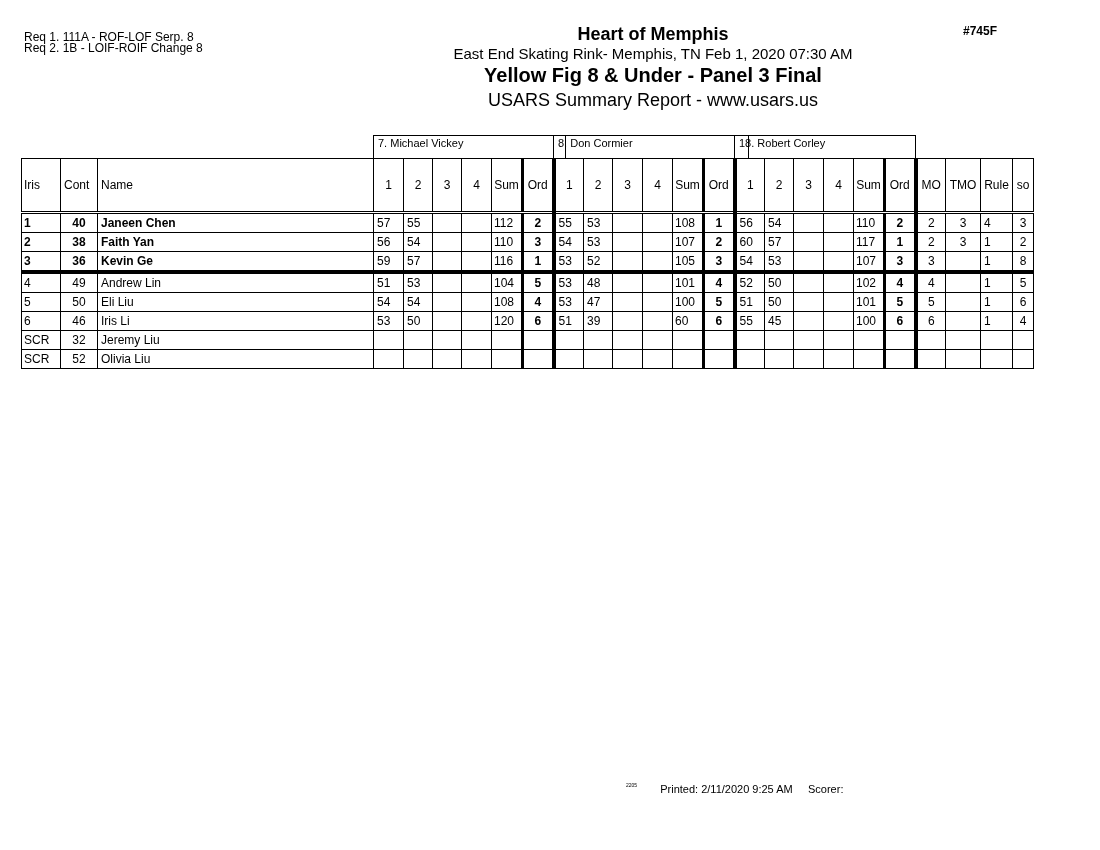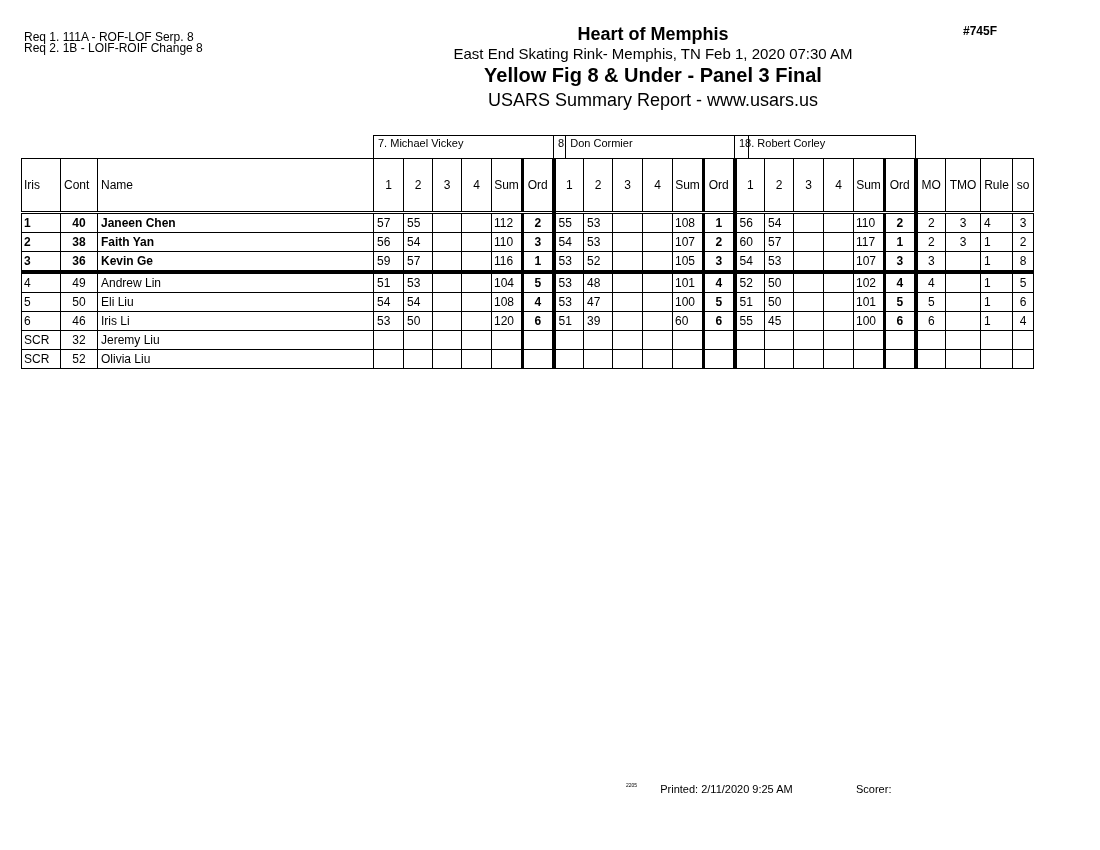--- a/index.html
+++ b/index.html
@@ -321,13 +321,13 @@
         <td class="r" style="padding-right: 5px;"></td>
         <td class="c" style="padding: 0px 1px;"></td>
       </tr>
     </tbody>
 </table>
 
 <div class="abs footer" style="left:626px;">
   <span class="tiny">2205</span>
   <span style="margin-left:20px">Printed:  2/11/2020  9:25 AM</span>
 </div>
-<div class="abs footer" style="left:856px;">Scorer:</div>
+<div class="abs footer" style="left:808px;">Scorer:</div>
 
 </body></html>

